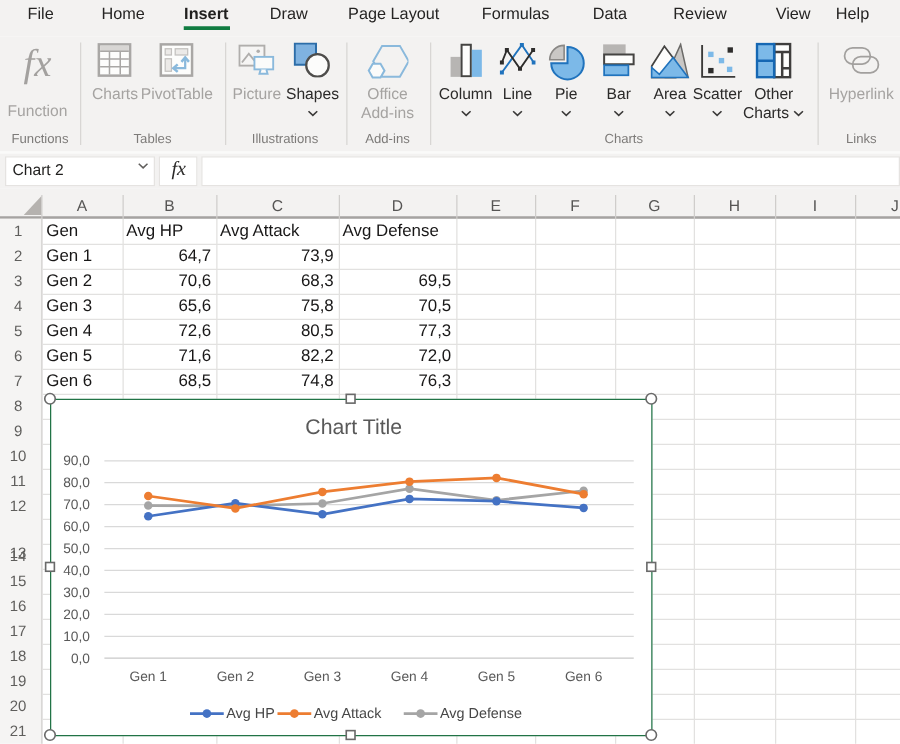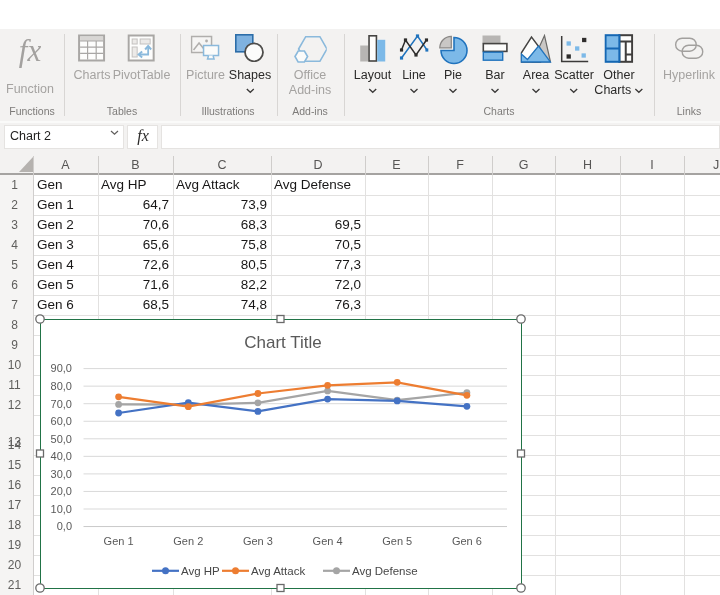--- a/index.html
+++ b/index.html
@@ -33,20 +33,33 @@
   .hline{position:absolute;height:1px;background:#e2e1e0;}
   .vline{position:absolute;width:1px;background:#e2e1e0;}
   .cell{position:absolute;font-size:13.5px;color:#181717;line-height:20px;white-space:nowrap;}
   .num{text-align:right;}
   
   #chart{position:absolute;left:40px;top:319px;width:482px;height:270px;background:#fff;border:1px solid #217346;box-sizing:border-box;}
 </style>
 </head>
 <body>
 <div id="app">
+  <div id="tabs">
+      <div class="tab" style="left:32.5px;">File</div>
+      <div class="tab" style="left:98.5px;">Home</div>
+      <div class="tab" style="left:165px;font-weight:bold;color:#21201f;">Insert</div>
+      <div class="tab" style="left:231px;">Draw</div>
+      <div class="tab" style="left:315px;">Page Layout</div>
+      <div class="tab" style="left:412.5px;">Formulas</div>
+      <div class="tab" style="left:488px;">Data</div>
+      <div class="tab" style="left:560px;">Review</div>
+      <div class="tab" style="left:634.5px;">View</div>
+      <div class="tab" style="left:682px;">Help</div>
+      <div id="tab-underline"></div>
+    </div>
   <div id="ribbon">
       <div class="ritem" style="left:30px;top:5px;">
         <div style="height:29px;display:flex;align-items:flex-start;justify-content:center;">
           <svg width="36" height="34" viewBox="0 0 36 34">
             <text x="18" y="27" font-family="Liberation Serif,serif" font-style="italic" font-size="31" fill="#a3a19f" text-anchor="middle">fx</text>
           </svg>
         </div>
         <div class="rlabel dis" style="margin-top:19px;">Function</div>
       </div>
       <div class="ritem" style="left:92px;top:5px;">
@@ -107,21 +120,21 @@
         <div class="rlabel dis" style="margin-top:5px;">Office<br>Add-ins</div>
       </div>
       <div class="ritem" style="left:372.5px;top:5px;">
         <div style="height:29px;display:flex;align-items:flex-start;justify-content:center;">
           <svg width="27" height="28" viewBox="0 0 27 28">
             <rect x="1" y="11.5" width="8" height="16" fill="#b7b5b3"></rect>
             <rect x="9.8" y="1.8" width="7.4" height="25.2" fill="#fdfdfc" stroke="#454442" stroke-width="1.6"></rect>
             <rect x="18" y="5.8" width="8" height="21.7" fill="#7cb9e8"></rect>
           </svg>
         </div>
-        <div class="rlabel" style="margin-top:5px;">Layout</div>
+        <div class="rlabel" style="margin-top:5px;">Column</div>
         <div class="chev" style="margin-top:3px;"><svg width="9" height="6" viewBox="0 0 9 6">
             <path d="M1 1 L4.5 4.3 L8 1" stroke="#3b3a39" stroke-width="1.3" fill="none"></path>
           </svg></div>
       </div>
       <div class="ritem" style="left:414px;top:5px;">
         <div style="height:29px;display:flex;align-items:flex-start;justify-content:center;">
           <svg width="29" height="28" viewBox="0 0 29 28">
             <path d="M2 24 L18 2 L27.5 16" fill="none" stroke="#2073bd" stroke-width="1.5"></path>
             <path d="M2 16 L6 6 L16.5 21 L27 6" fill="none" stroke="#2e2d2c" stroke-width="1.5"></path>
             <rect x="0.3999999999999999" y="14.4" width="3.2" height="3.2" fill="#2e2d2c"></rect>

